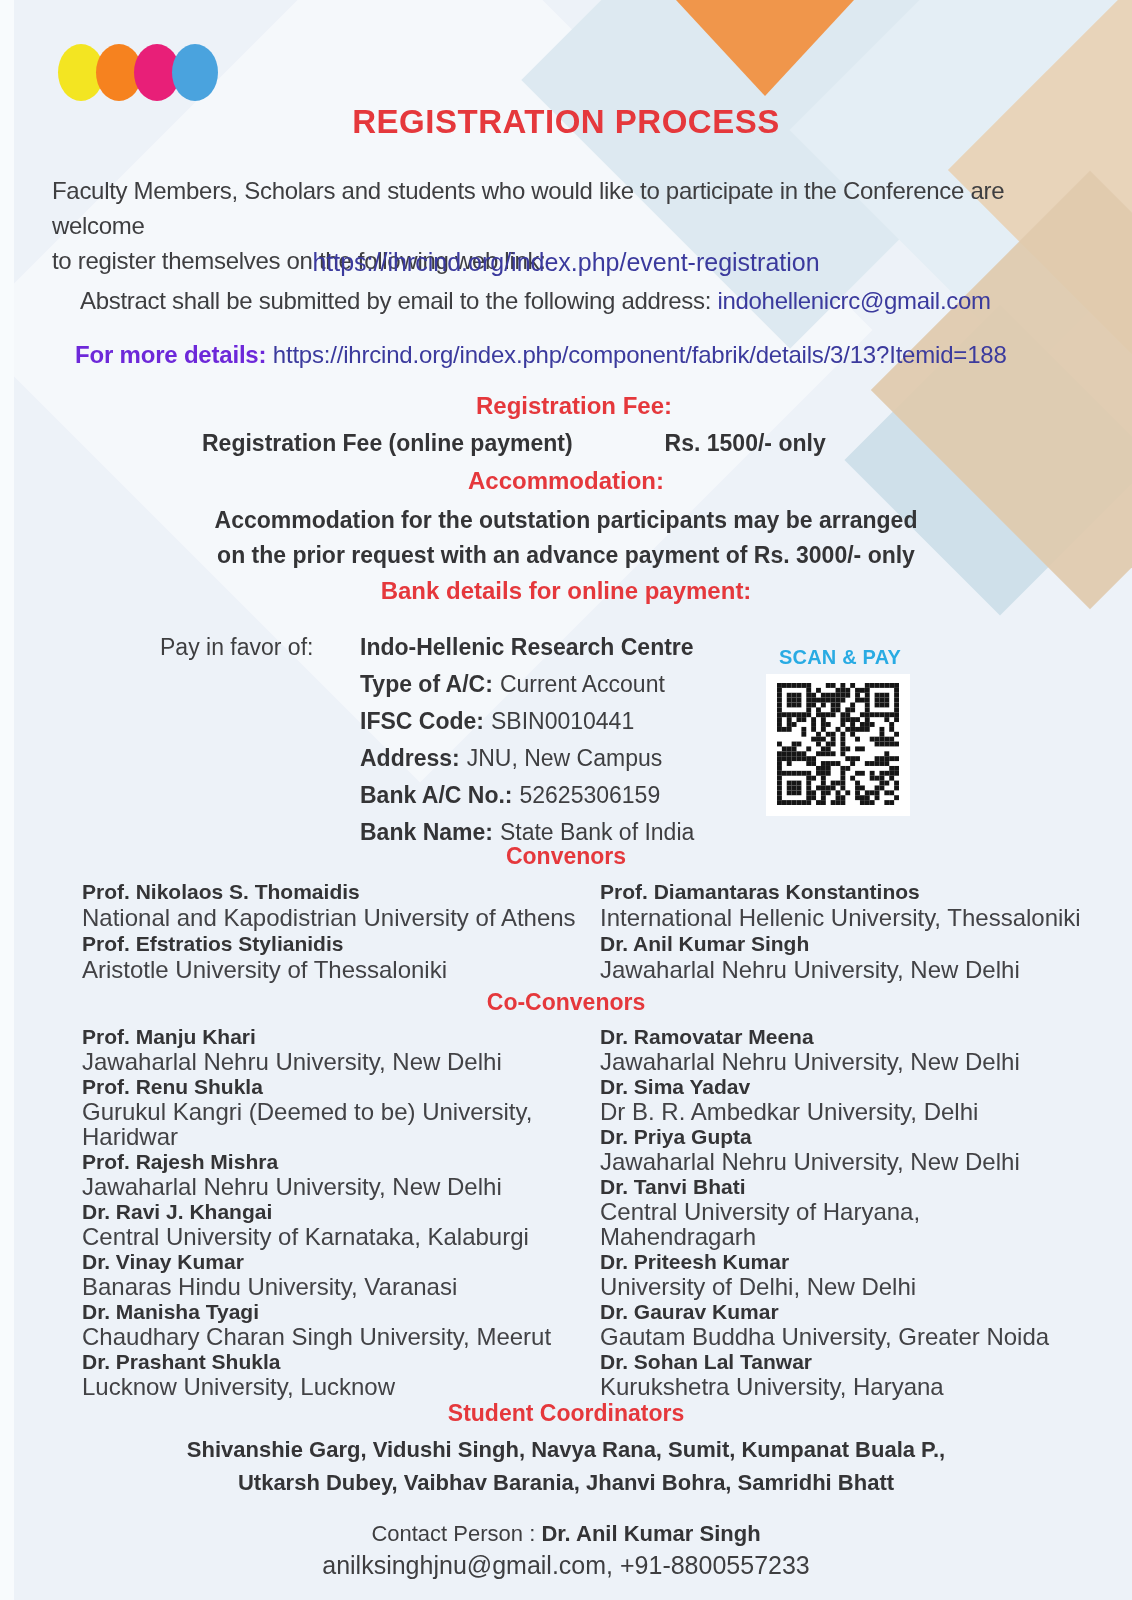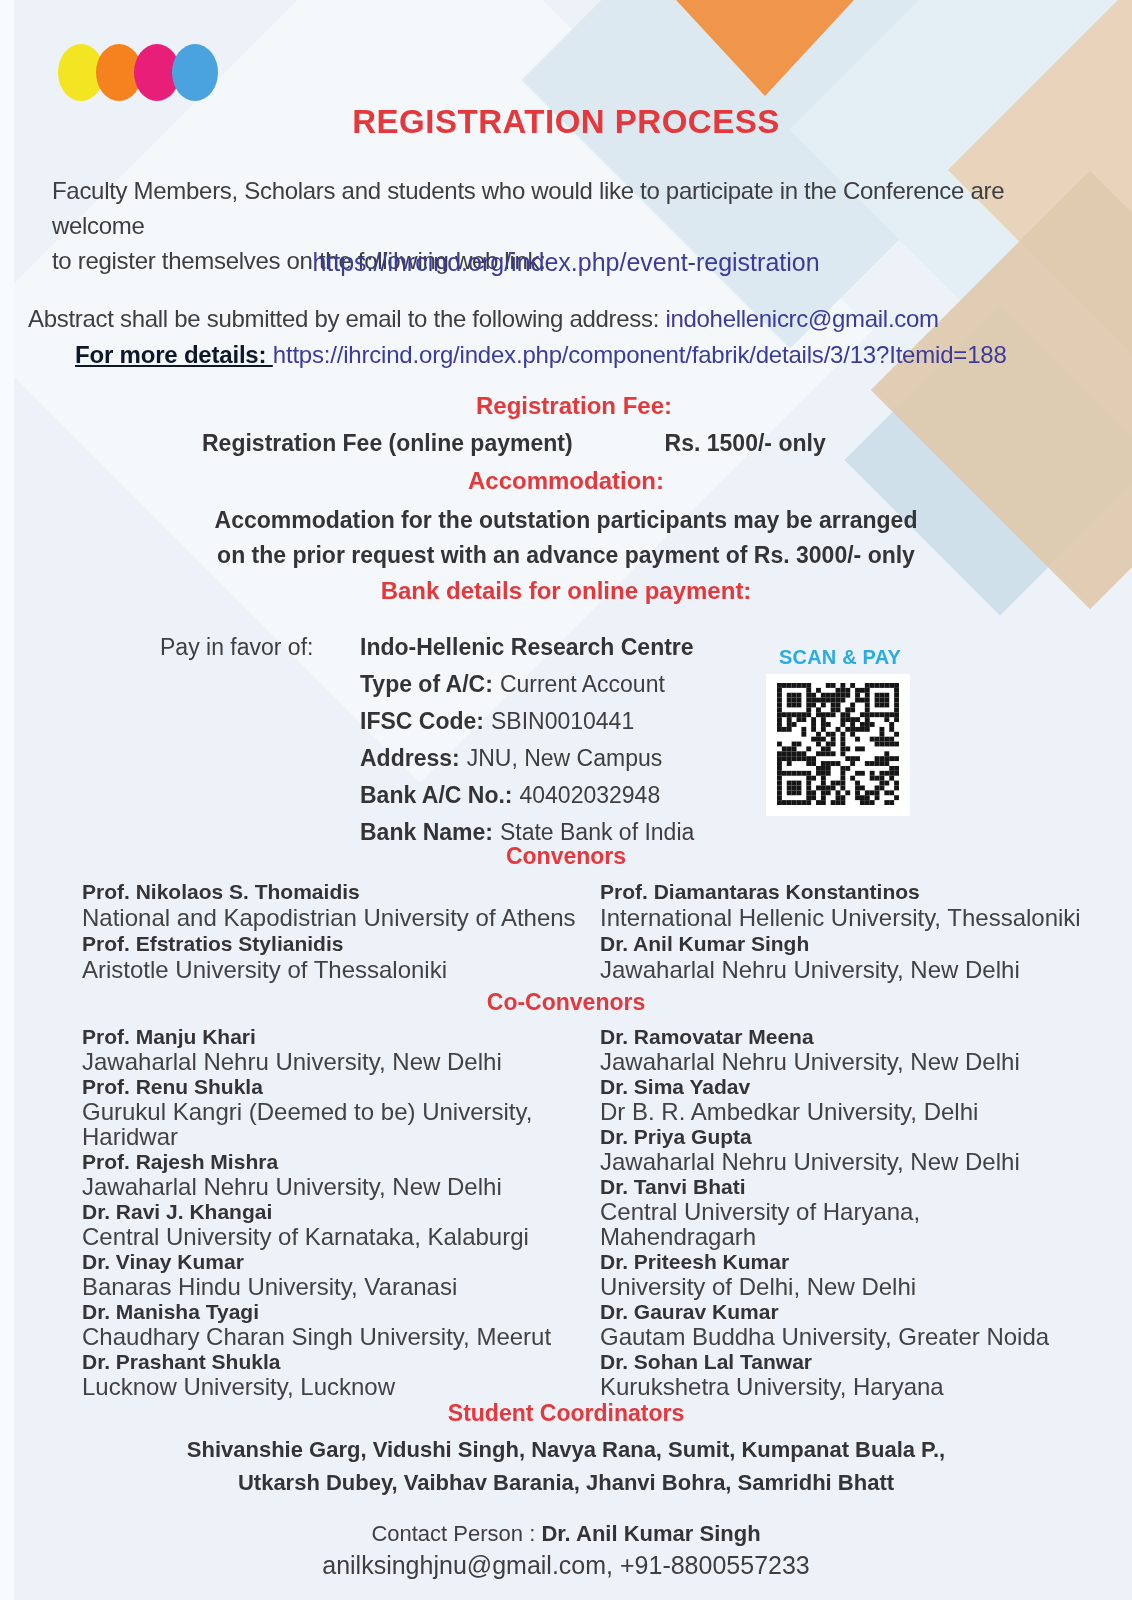--- a/index.html
+++ b/index.html
@@ -37,23 +37,23 @@
   
   .red { color:var(--accent-red,#e5383c); }
   .b   { font-weight:bold; }
   .lnk { color:var(--link-indigo,#3b3a9d); text-decoration:none; }
 
   .title { top:103px; text-align:center; font-size:33px; font-weight:bold; letter-spacing:.5px; }
   .section-h { text-align:center; font-size:24px; font-weight:bold; color:var(--accent-red,#e5383c); }
 
   .intro { top:160px; padding:0 56px 0 52px; font-size:24px; line-height:35px; letter-spacing:-0.3px;margin-top:13px; }
   .reg-link { top:248px; text-align:center; font-size:25px; }
-  .abstract { top:305px; padding-left:28px; font-size:24px; letter-spacing:-0.3px; }
+  .abstract { top:287px; padding-left:80px; font-size:24px; letter-spacing:-0.3px; }
   .more-details { top:341px; padding-left:75px; font-size:24px; letter-spacing:-0.2px; }
-  .more-details .b { color:#0f172a;text-decoration:underline; }
+  .more-details .b { color:#6d28d9; }
 
   .fee-h { top:392px;padding-left:16px; }
   .fee-row { top:430px; padding-left:202px; font-size:23px; font-weight:bold; color:#343436; }
   .fee-row .val { margin-left:92px; }
   .acc-h { top:467px; }
   .acc-text { top:503px; text-align:center; font-size:23px; font-weight:bold; color:#343436; line-height:35px; }
   .bank-h { top:577px; }
 
   .bank-block { position:absolute; left:160px; top:629px; font-size:23px; line-height:37px; }
   .bank-grid { display:grid; grid-template-columns:200px auto; }
@@ -133,21 +133,21 @@
       <div class="bank-grid">
         <div>Pay in favor of:</div>
         <div class="payee">Indo-Hellenic Research Centre</div>
         <div></div>
         <div><span class="lbl">Type of A/C:</span><span>Current Account</span></div>
         <div></div>
         <div><span class="lbl">IFSC Code:</span><span>SBIN0010441</span></div>
         <div></div>
         <div><span class="lbl">Address:</span><span>JNU, New Campus</span></div>
         <div></div>
-        <div><span class="lbl">Bank A/C No.:</span><span>40402032948</span></div>
+        <div><span class="lbl">Bank A/C No.:</span><span>52625306159</span></div>
         <div></div>
         <div><span class="lbl">Bank Name:</span><span>State Bank of India</span></div>
       </div>
     </div>
 
     <div class="scan-block">
       <div class="scan-label">SCAN &amp; PAY</div>
       <div class="qr-box">
         <svg id="qrsvg" width="122" height="122" viewBox="0 0 120 120">
             <rect x="0.00" y="0.00" width="4.80" height="4.80" fill="#151515"></rect>

